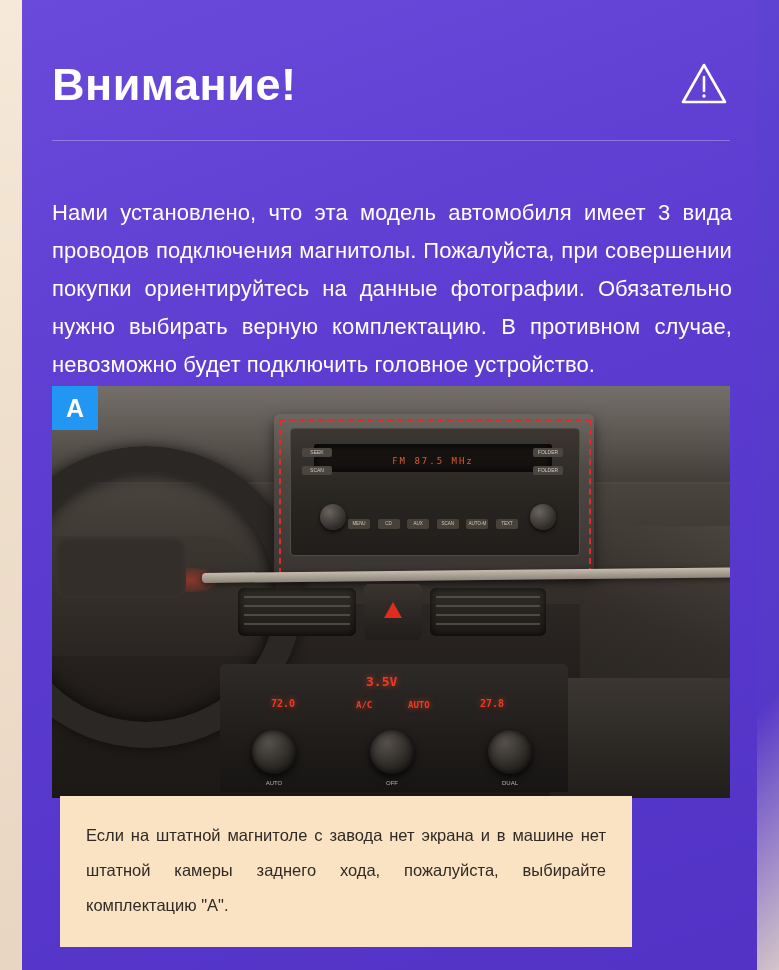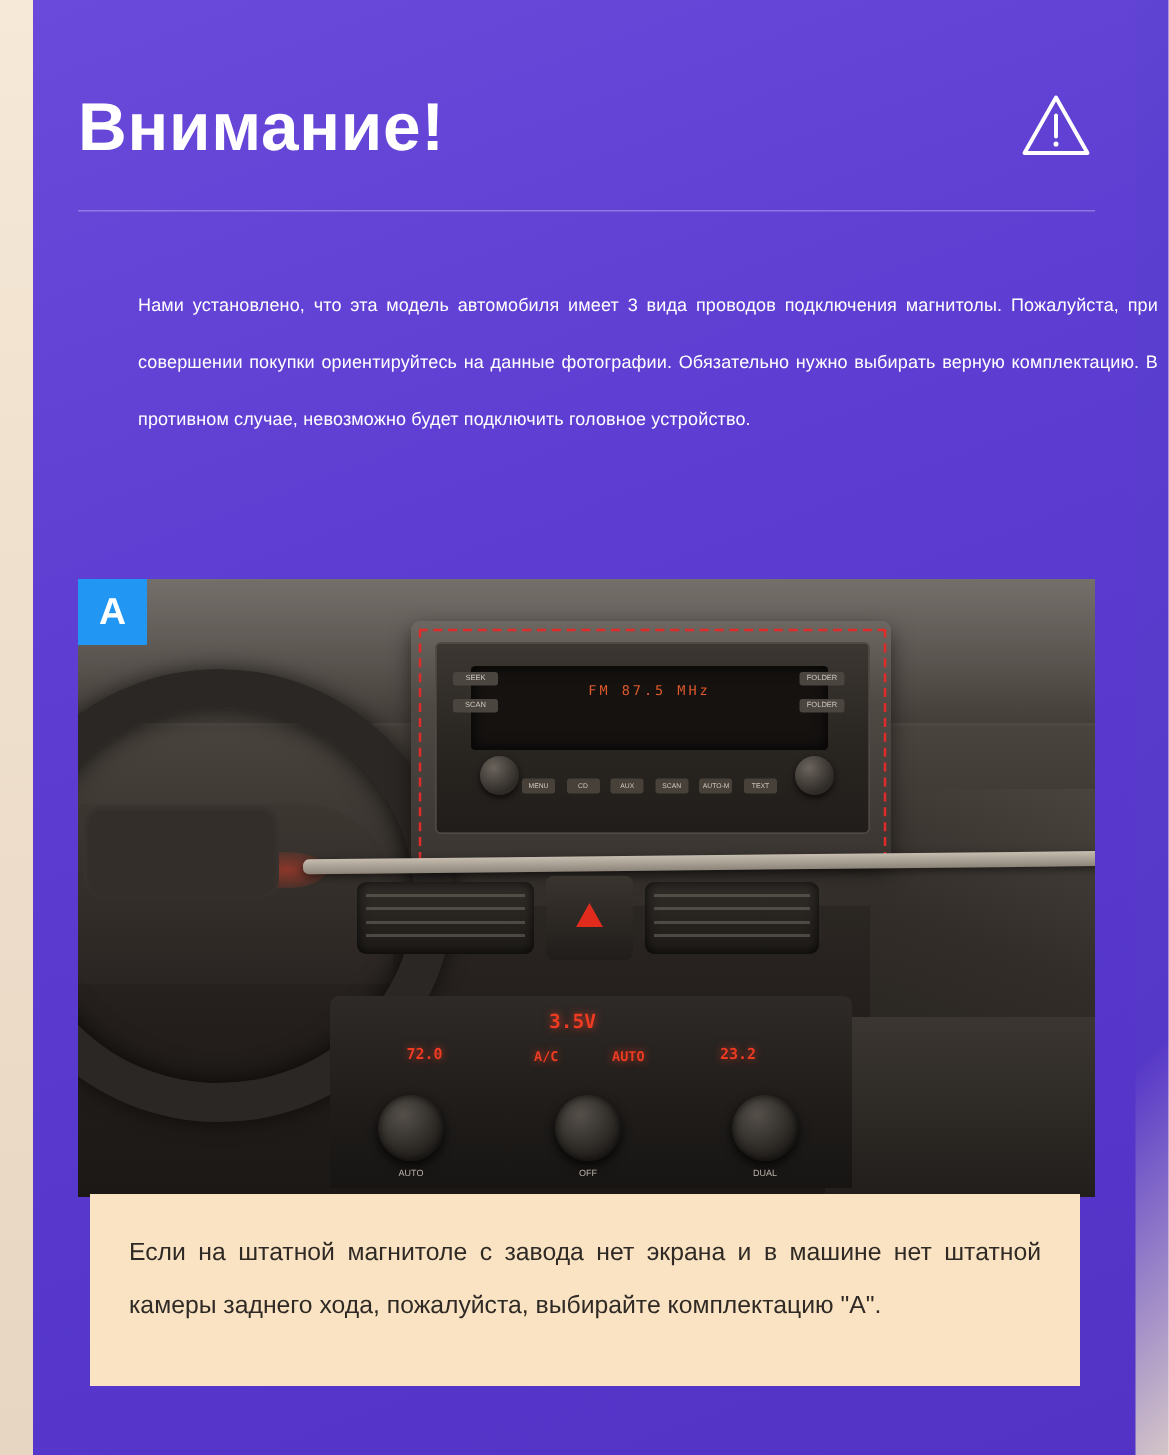--- a/index.html
+++ b/index.html
@@ -75,26 +75,25 @@
     height: 1px;
     background: rgba(255,255,255,0.28);
   }
 
   .body-text {
     position: absolute;
     left: 52px;
     top: 172px;
     width: 680px;
     color: #ffffff;
-    font-size: 12px;
+    font-size: 22px;
     line-height: 38px;
     text-align: justify;
     text-align-last: left;
     letter-spacing: 0.1px;
-    margin-left: 40px;
   }
 
   .photo-wrap {
     position: absolute;
     left: 52px;
     top: 386px;
     width: 678px;
     height: 412px;
     overflow: hidden;
     background: #2a2622;
@@ -162,21 +161,21 @@
     position: absolute;
     left: 238px; top: 42px;
     width: 288px; height: 126px;
     background: linear-gradient(180deg, #3c3732 0%, #2a2622 50%, #201d1a 100%);
     border-radius: 4px;
     border: 1px solid #514b45;
   }
   .radio-display {
     position: absolute;
     left: 262px; top: 58px;
-    width: 238px; height: 56px;
+    width: 238px; height: 28px;
     background: #151210;
     border-radius: 3px;
     box-shadow: inset 0 0 10px rgba(0,0,0,0.9);
   }
   .radio-display-text {
     position: absolute;
     left: 0; right: 0; top: 12px;
     text-align: center;
     color: #e05a2a;
     font-size: 9px;
@@ -328,21 +327,21 @@
     display: flex;
     align-items: center;
     justify-content: center;
     line-height: 1;
   }
 
   .note {
     position: absolute;
     left: 60px;
     top: 796px;
-    width: 660px;
+    width: 572px;
     min-height: 128px;
     background: #fae3c2;
     box-sizing: border-box;
     padding: 22px 26px 24px 26px;
     color: #2f2a25;
     font-size: 16.5px;
     line-height: 35px;
     text-align: justify;
     text-align-last: left;
   }
@@ -414,21 +413,21 @@
       <div class="hazard">
           <div class="hazard-tri"></div>
         </div>
 
       <div class="climate-panel"></div>
       <div class="climate-display">
         <div class="cd-seg" style="left:6px; top:24px; font-size:10px;margin-left:17px;">72.0</div>
         <div class="cd-seg" style="left:118px; top:0px;">3.5V</div>
         <div class="cd-seg" style="left:108px; top:26px; font-size:9px;">A/C</div>
         <div class="cd-seg" style="left:160px; top:26px; font-size:9px;">AUTO</div>
-        <div class="cd-seg" style="left:232px; top:24px; font-size:10px;">23.2</div>
+        <div class="cd-seg" style="left:232px; top:24px; font-size:10px;">27.8</div>
       </div>
       <div class="climate-knob" style="left:200px;">
           <span class="knob-label">AUTO</span>
         </div>
       <div class="climate-knob" style="left:318px;">
           <span class="knob-label">OFF</span>
         </div>
       <div class="climate-knob" style="left:436px;">
           <span class="knob-label">DUAL</span>
         </div>

